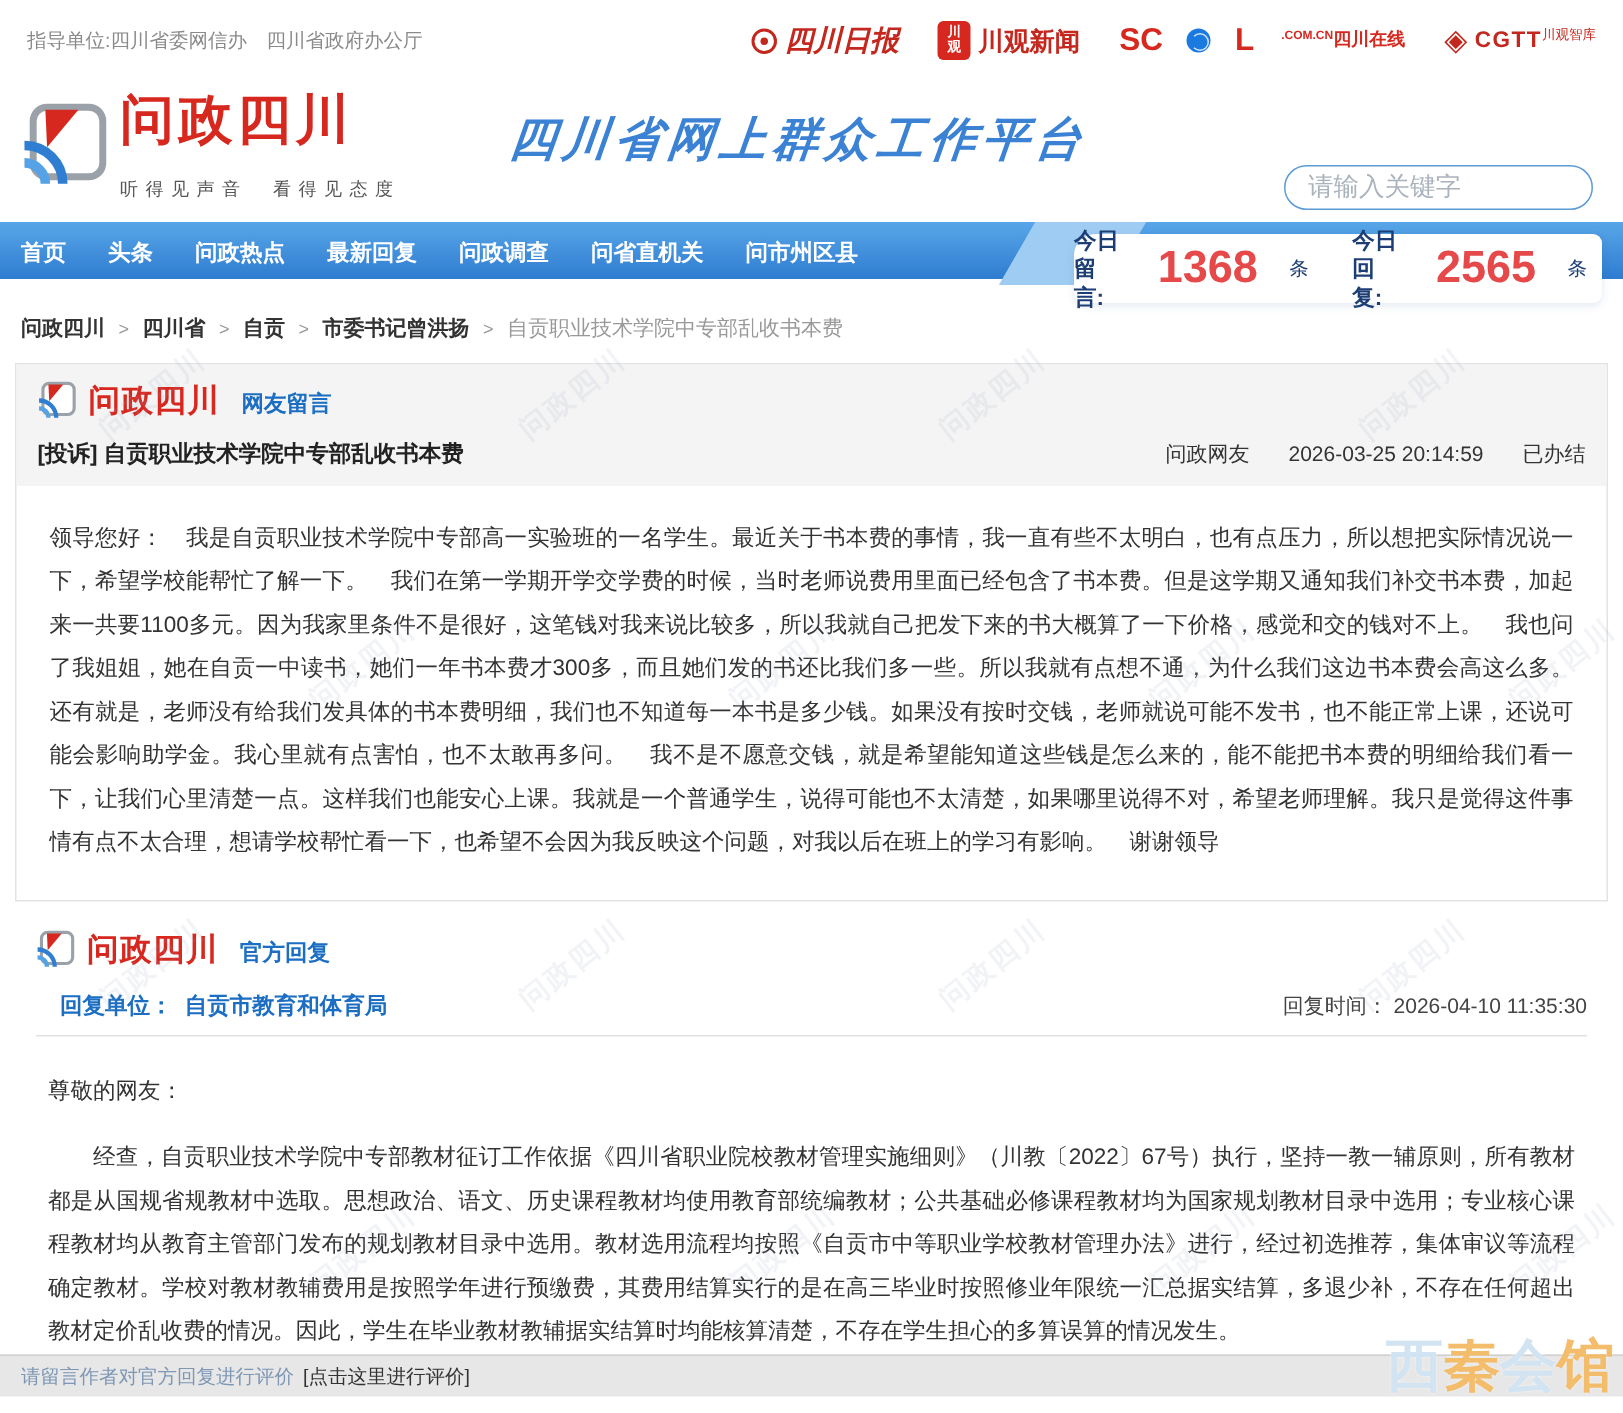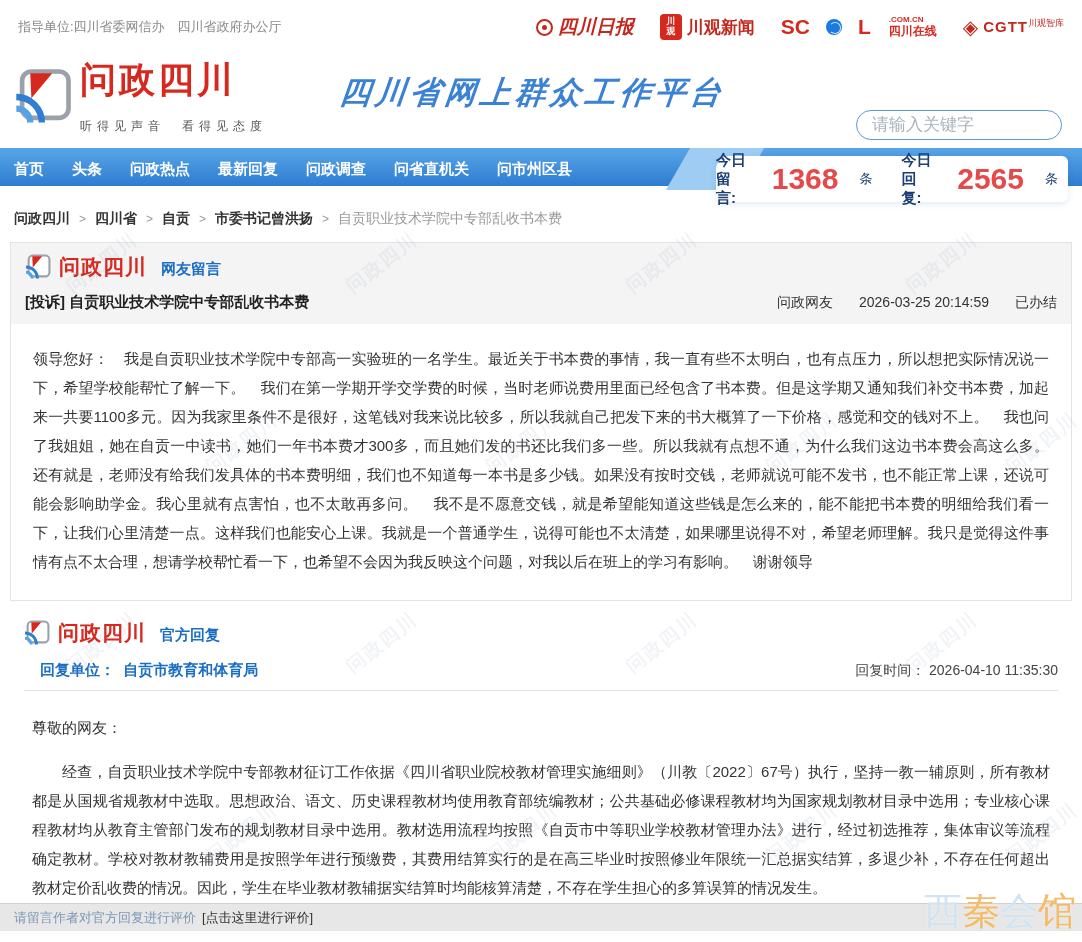--- a/index.html
+++ b/index.html
@@ -27,21 +27,21 @@
   .plogo { display:flex; align-items:center; gap:5px; cursor:pointer; text-decoration:none; }
   .emblem { width:17px; height:17px; border:2px solid #c3271d; border-radius:50%; position:relative; }
   .emblem::after { content:""; position:absolute; left:4px; top:4px; width:5px; height:5px; background:#c3271d; border-radius:50%; }
   .cal { font-family:"Liberation Serif","DejaVu Serif",serif; font-style:italic; font-weight:bold; font-size:19px; color:#c3271d; }
   .badge { background:#d7281f; color:#fff; font-size:9px; font-weight:bold; border-radius:4px; padding:3px 3px; line-height:1.1; width:22px; text-align:center; }
   .cgname { font-family:"Liberation Serif","DejaVu Serif",serif; font-weight:bold; font-size:17px; color:#c3271d; }
   .scol { gap:15px; }
   .scol-txt { font-size:21px; font-weight:bold; color:#d7281f; letter-spacing:0; }
   .globe { width:16px; height:16px; border-radius:50%; background:#1a7ae0; position:relative; margin:0 1px; }
   .globe::after { content:""; position:absolute; left:3px; top:3px; width:10px; height:10px; border-radius:50%; border:1px solid rgba(255,255,255,.8); border-left-color:transparent; }
-  .scol-col { display:flex; flex-direction:column; line-height:1.1; margin-left:3px; }
+  .scol-col { display:flex; flex-direction:row; line-height:1.1; margin-left:3px; }
   .scol-suffix { font-size:8px; color:#d7281f; font-weight:bold; }
   .scol-cn { font-size:12px; color:#d7281f; font-weight:bold; }
   .cube { color:#c3271d; font-size:20px; line-height:1; }
   .cgtt-col { display:flex; flex-direction:row; line-height:1.05; }
   .cgtt-en { font-size:15px; font-weight:bold; color:#c3271d; letter-spacing:1px; }
   .cgtt-cn { font-size:9px; color:#c3271d; }
 
   
   .header { position:relative; height:94px; }
   .brand { position:absolute; left:14px; top:6px; display:flex; align-items:center; gap:8px; }
@@ -95,21 +95,21 @@
   .rule { border-bottom:1px solid #e2e2e2; margin:0 14px; }
   .reply-body { padding:22px 22px 6px; font-size:15px; line-height:29px; color:#333; text-align:justify; }
   .reply-body p { margin-bottom:15px; }
   .reply-body p.ind { text-indent:2em; }
 
   
   .bottom-bar { position:absolute; left:0; right:0; top:903px; height:28px; background:#e7e7e7; border-top:1px solid #cfcfcf;
                 display:flex; align-items:center; padding:0 14px; gap:6px; font-size:13px; z-index:6; }
   .rate-text { color:#7d97b5; }
   .rate-link { color:#333; cursor:pointer; }
-  .seal { position:absolute; right:6px; top:-12px; font-size:38px; font-weight:normal; letter-spacing:0; line-height:1;
+  .seal { position:absolute; right:6px; top:-12px; font-size:38px; font-weight:bold; letter-spacing:0; line-height:1;
           text-shadow:0 0 2px rgba(255,255,255,.6); }
   .seal span:nth-child(odd){ color:rgba(208,226,241,0.95); }
   .seal span:nth-child(even){ color:rgba(242,183,94,0.92); }
 </style>
 </head>
 <body>
 
 <div class="page">
 
   <div class="wm-layer">

